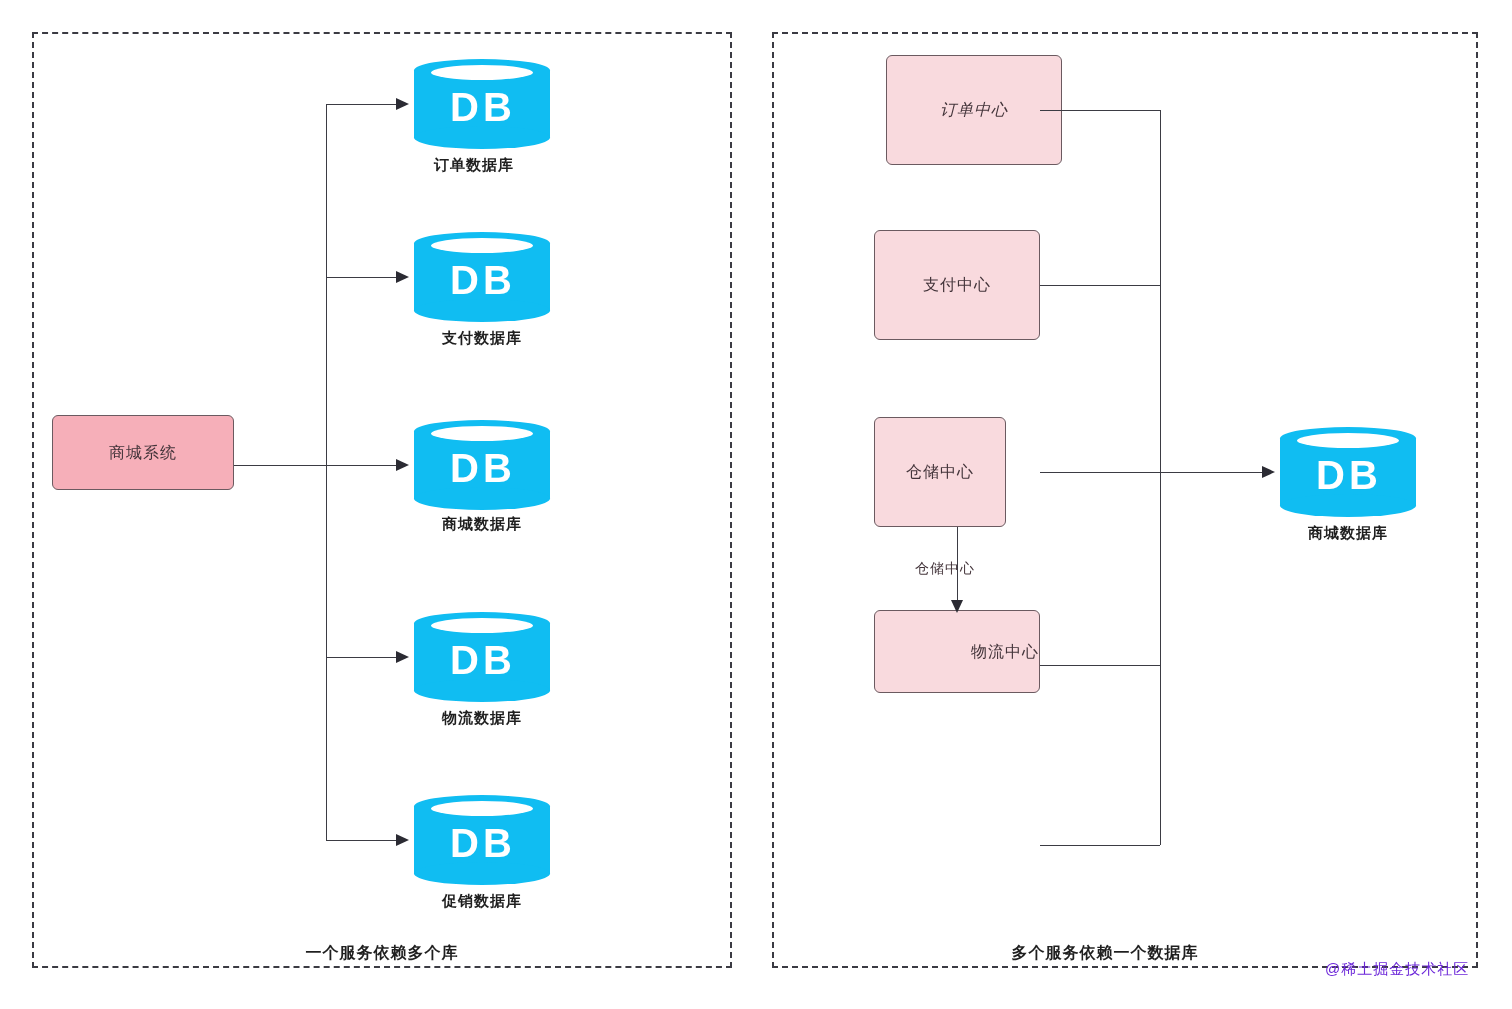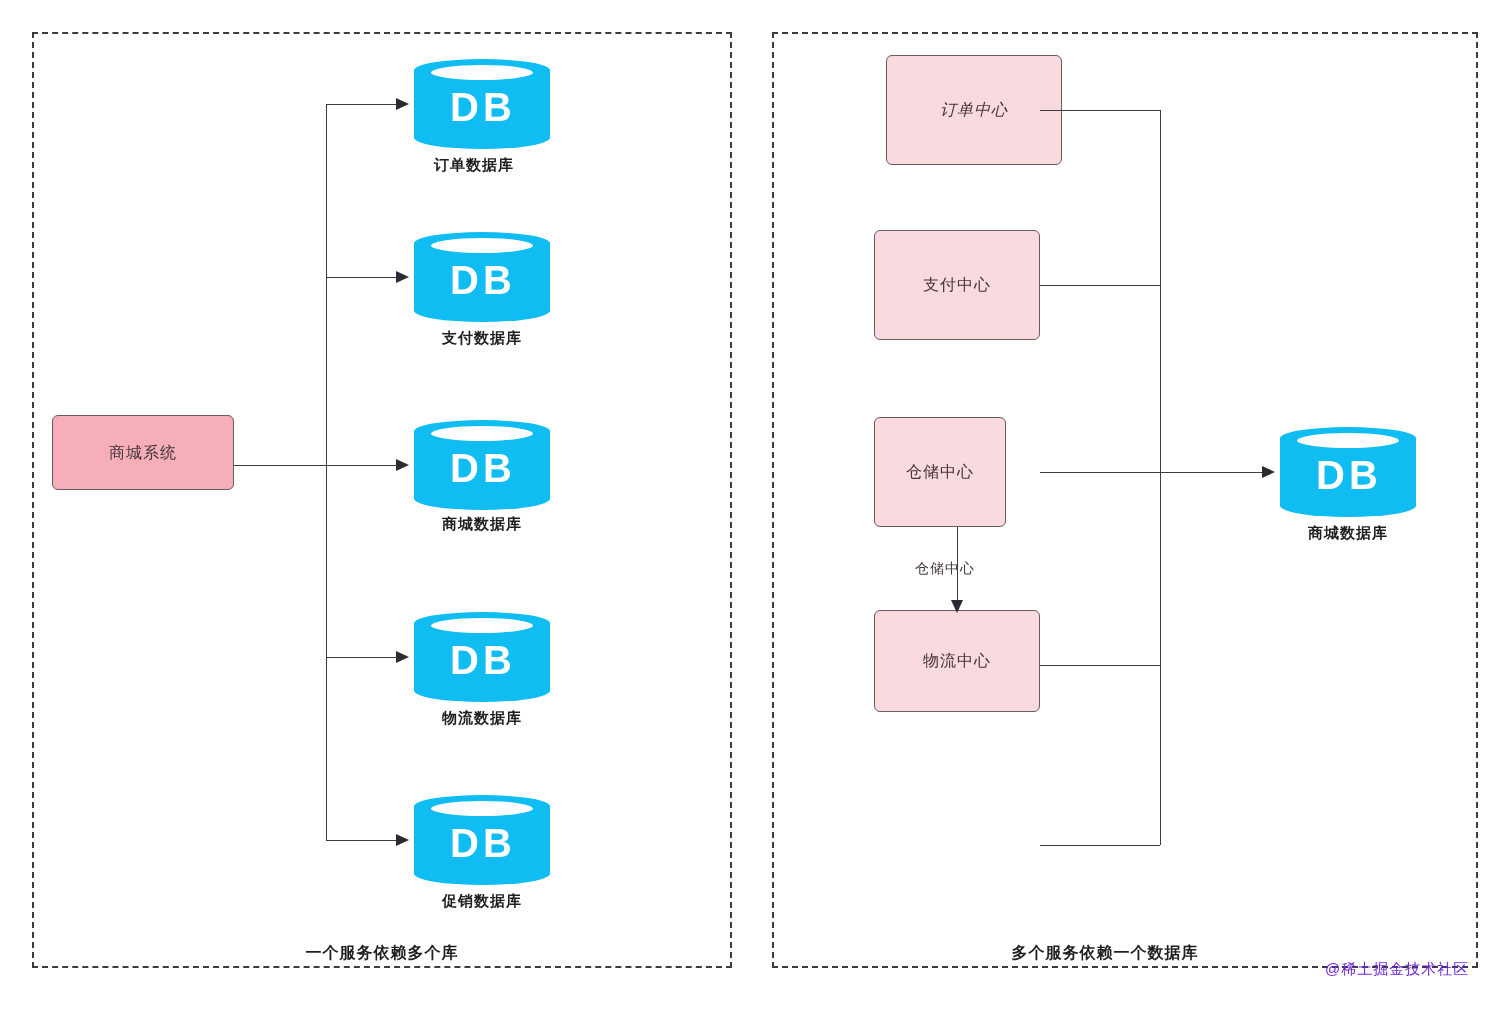--- a/index.html
+++ b/index.html
@@ -255,21 +255,21 @@
 
   <div class="pbox light" style="left:886px; top:55px; width:176px; height:110px;font-style:italic;">
     <span>订单中心</span>
   </div>
   <div class="pbox light" style="left:874px; top:230px; width:166px; height:110px;">
     <span>支付中心</span>
   </div>
   <div class="pbox light" style="left:874px; top:417px; width:132px; height:110px;">
     <span>仓储中心</span>
   </div>
-  <div class="pbox light" style="left:874px; top:610px; width:166px; height:102px;">
+  <div class="pbox light" style="left:874px; top:610px; width:166px; height:83px;justify-content:flex-end;">
     <span>物流中心</span>
   </div>
 
   <div class="hline" style="left:1040px; top:110px; width:120px;"></div>
   <div class="hline" style="left:1040px; top:285px; width:120px;"></div>
   <div class="hline" style="left:1040px; top:472px; width:120px;"></div>
   <div class="hline" style="left:1040px; top:665px; width:120px;"></div>
   <div class="hline" style="left:1040px; top:845px; width:120px;"></div>
 
   <div class="vline" style="left:1160px; top:110px; height:735px;"></div>

